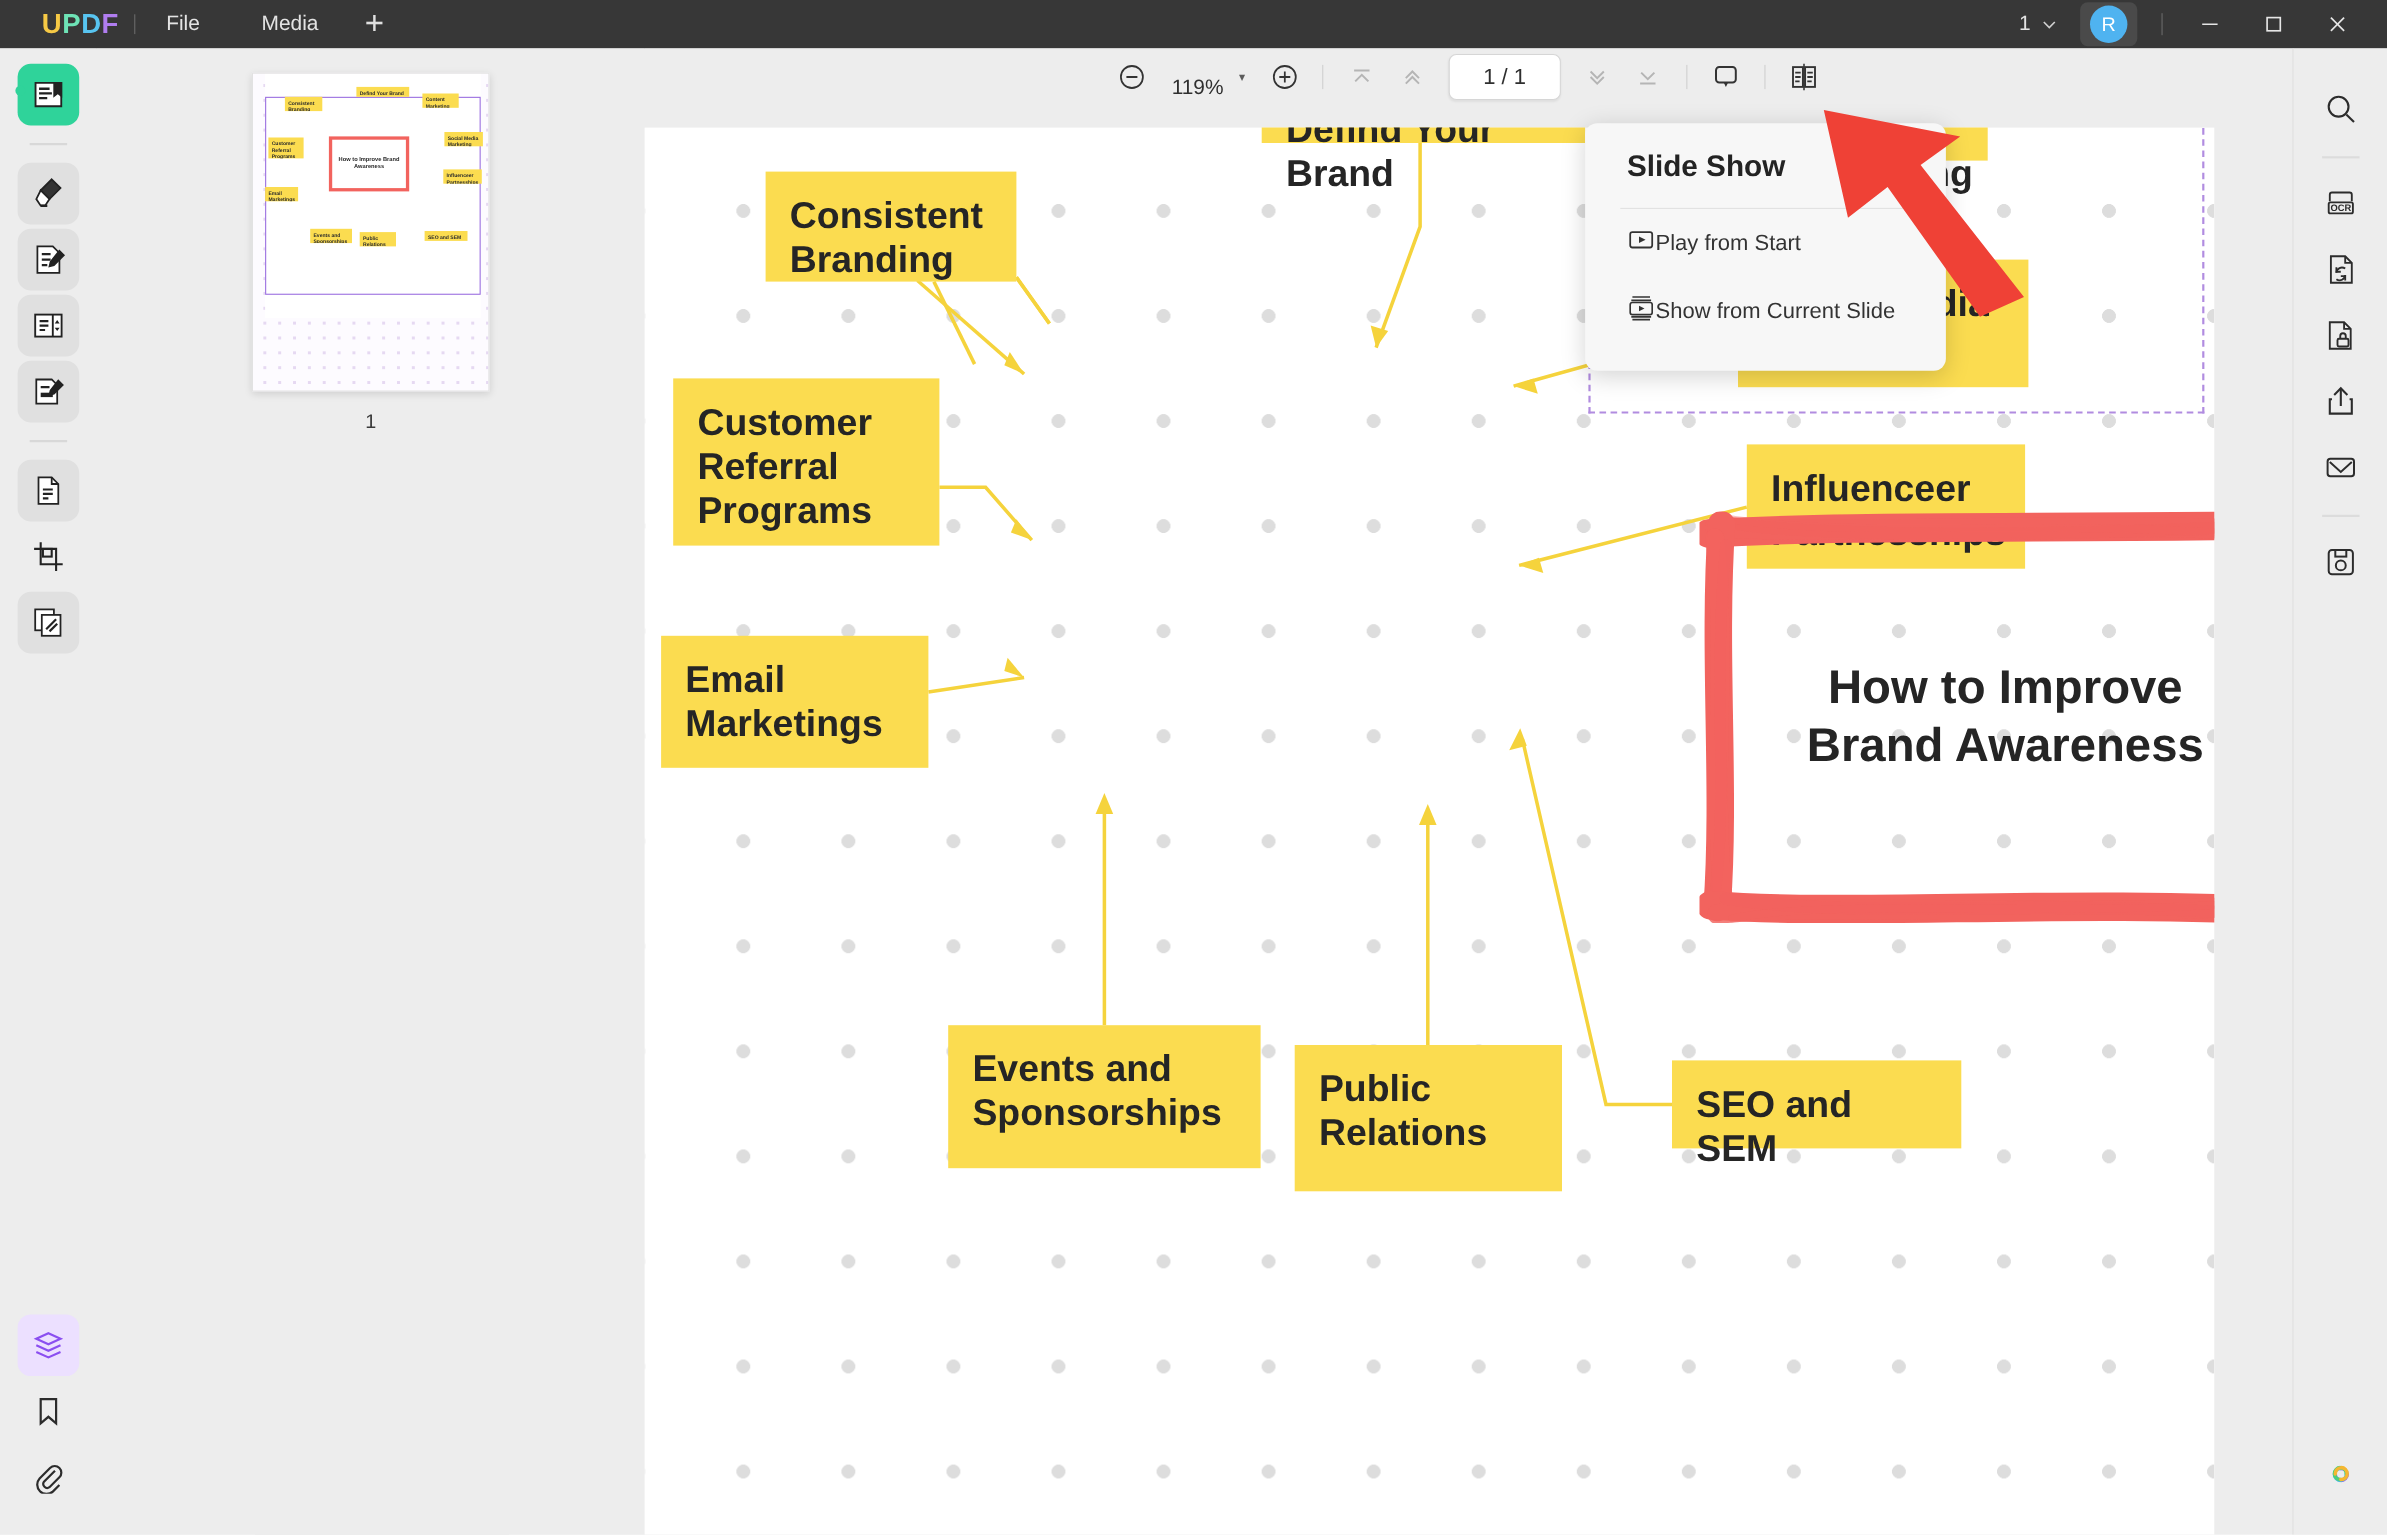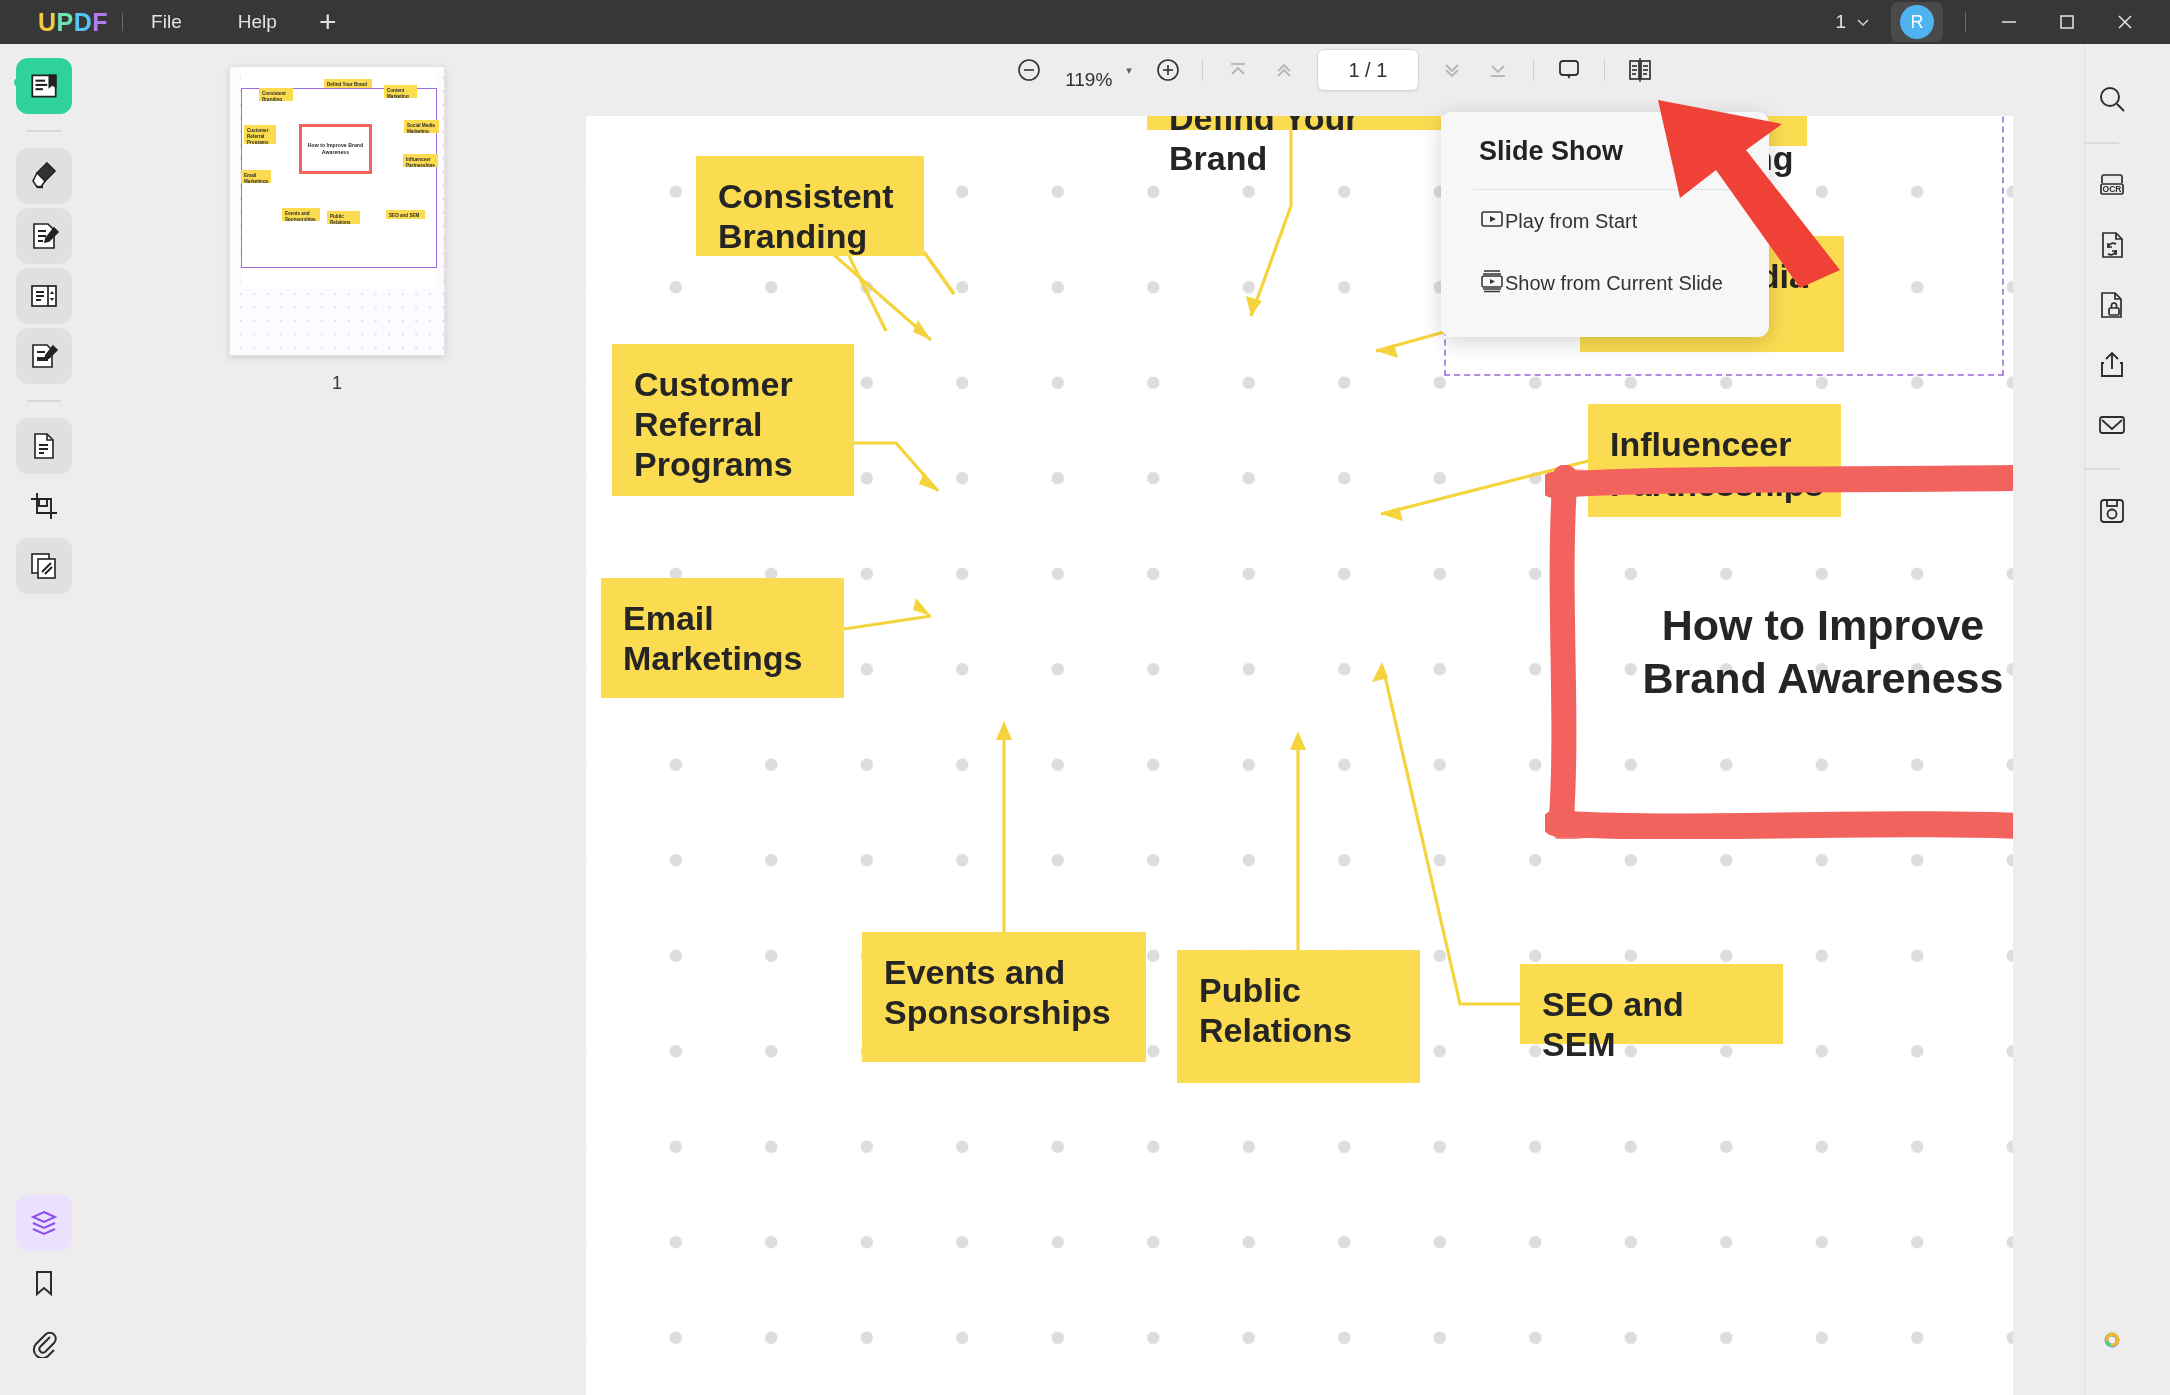--- a/index.html
+++ b/index.html
@@ -195,21 +195,21 @@
     box-shadow: 0 1px 2px rgba(0,0,0,.06);
     margin: 0 8px;
   }
 
   
   .rightrail {
     position: absolute; top: 44px; right: 0;
     width: 86px; height: 1351px;
     background: #ededed;
     border-left: 1px solid #e0e0e0;
-    display: flex; flex-direction: column; align-items: flex-start;
+    display: flex; flex-direction: column; align-items: center;
     padding-top: 28px;
   }
   .rrbtn {
     width: 54px; height: 54px; margin-bottom: 6px;
     display: flex; align-items: center; justify-content: center;
     border-radius: 10px;
   }
   .rr-div { width: 34px; height: 2px; background: #dcdcdc; margin: 10px 0 14px; }
 
   
@@ -287,21 +287,21 @@
 
 <div class="titlebar">
   <div class="logo">
     <span class="l1">U</span>
       <span class="l2">P</span>
       <span class="l3">D</span>
       <span class="l4">F</span>
   </div>
   <div class="tb-sep"></div>
   <div class="menu-item">File</div>
-  <div class="menu-item">Help</div>
+  <div class="menu-item">Media</div>
 
   <div class="newtab">+</div>
 
   <div class="tb-right">
     <div class="pagecount">
       <span>1</span>
       <svg width="16" height="16" viewBox="0 0 16 16" fill="none" stroke="#d0d0d0" stroke-width="1.5">
         <polyline points="3,6 8,11 13,6"></polyline>
       </svg>
     </div>

